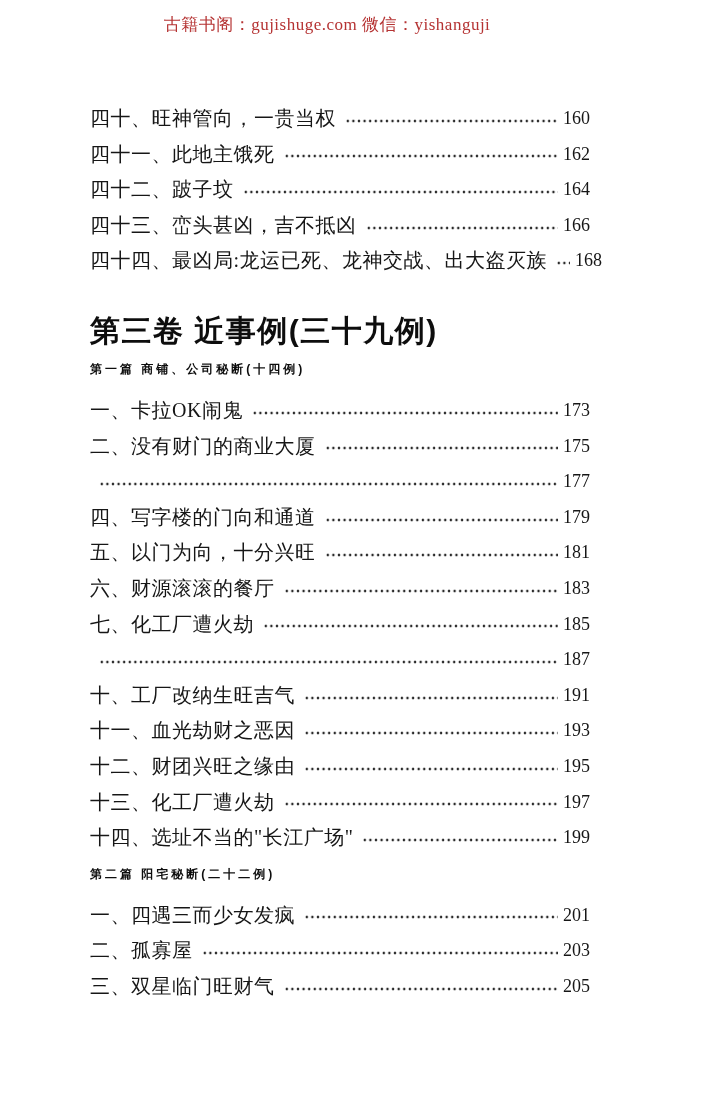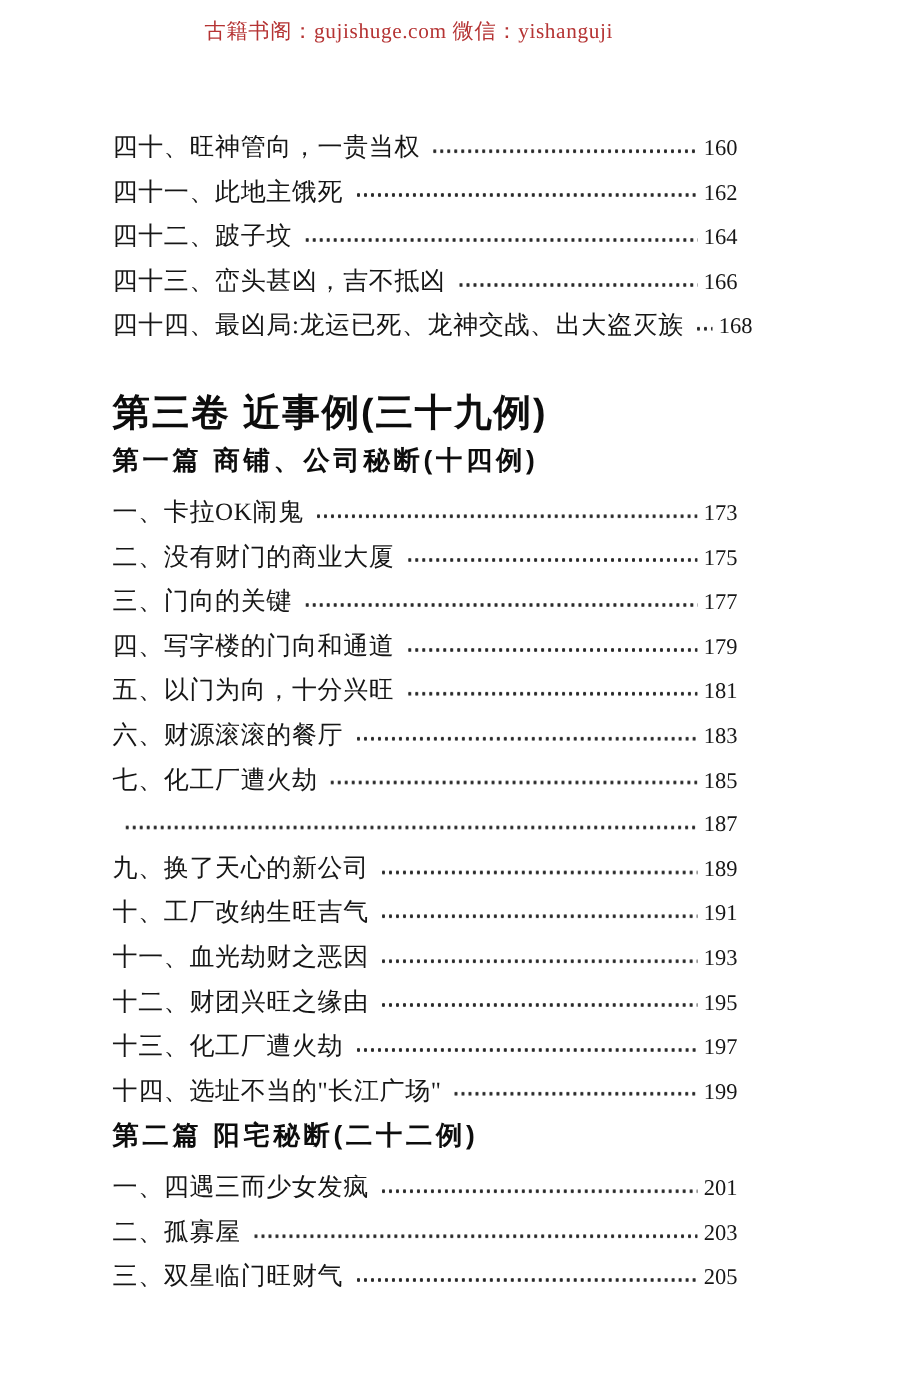--- a/index.html
+++ b/index.html
@@ -62,21 +62,21 @@
     font-weight: bold;
     font-size: 30px;
     line-height: 40px;
     margin: 32px 0 0 0;
     letter-spacing: 1.5px;
     color: #0d0d0d;
   }
   .part-heading {
     font-family: "Liberation Sans", sans-serif;
     font-weight: bold;
-    font-size: 21px;
+    font-size: 12px;
     line-height: 26px;
     margin: 5px 0 11px 0;
     letter-spacing: 3px;
     color: #0d0d0d;
   }
 </style>
 </head>
 <body>
 
 <div class="page">
@@ -113,21 +113,20 @@
         <span class="title">一、卡拉OK闹鬼</span>
         <span class="leader"></span>
         <span class="pagenum">173</span>
       </div>
       <div class="entry">
         <span class="title">二、没有财门的商业大厦</span>
         <span class="leader"></span>
         <span class="pagenum">175</span>
       </div>
       <div class="entry">
-        <span class="title">三、门向的关键</span>
         <span class="leader"></span>
         <span class="pagenum">177</span>
       </div>
       <div class="entry">
         <span class="title">四、写字楼的门向和通道</span>
         <span class="leader"></span>
         <span class="pagenum">179</span>
       </div>
       <div class="entry">
         <span class="title">五、以门为向，十分兴旺</span>
@@ -140,25 +139,20 @@
         <span class="pagenum">183</span>
       </div>
       <div class="entry">
         <span class="title">七、化工厂遭火劫</span>
         <span class="leader"></span>
         <span class="pagenum">185</span>
       </div>
       <div class="entry">
         <span class="leader"></span>
         <span class="pagenum">187</span>
-      </div>
-      <div class="entry">
-        <span class="title">九、换了天心的新公司</span>
-        <span class="leader"></span>
-        <span class="pagenum">189</span>
       </div>
       <div class="entry">
         <span class="title">十、工厂改纳生旺吉气</span>
         <span class="leader"></span>
         <span class="pagenum">191</span>
       </div>
       <div class="entry">
         <span class="title">十一、血光劫财之恶因</span>
         <span class="leader"></span>
         <span class="pagenum">193</span>

